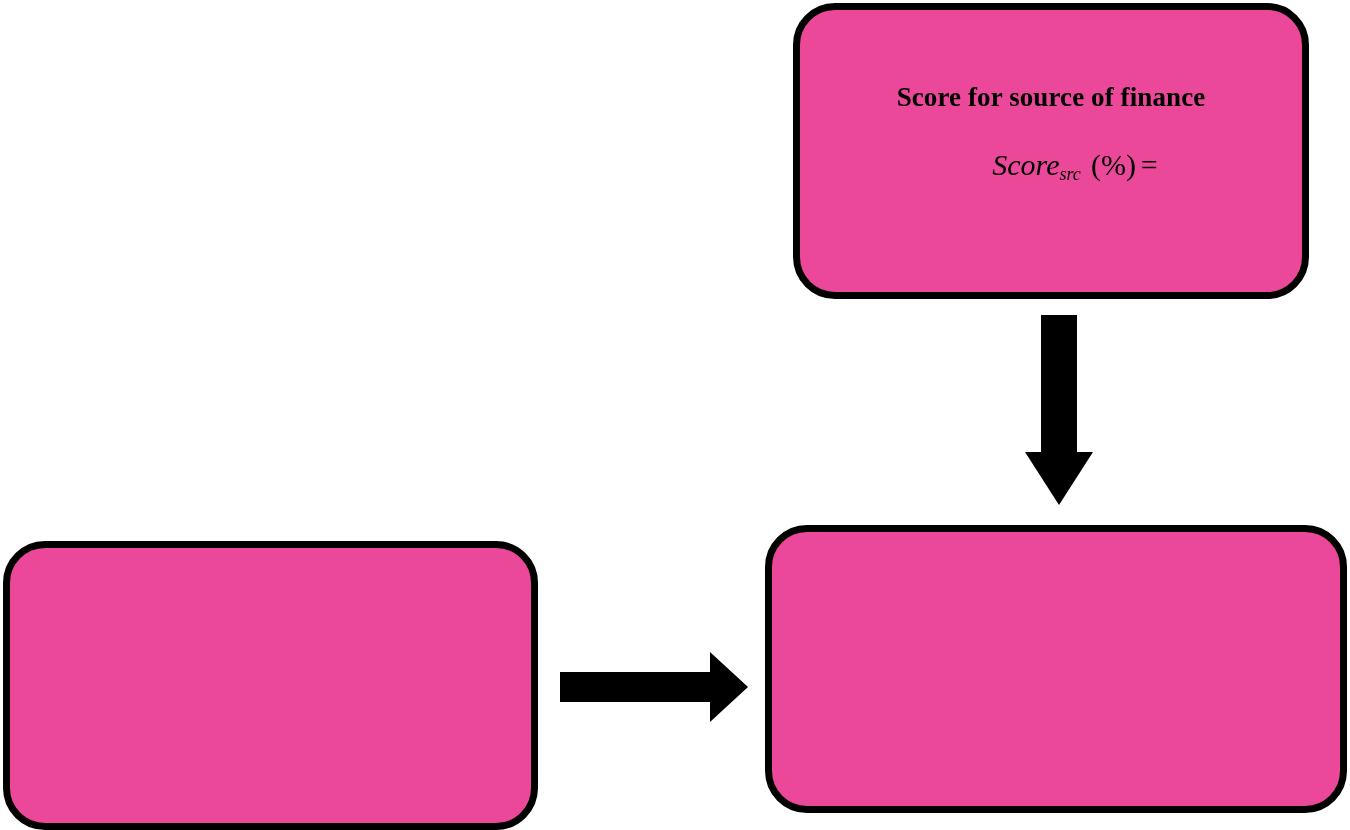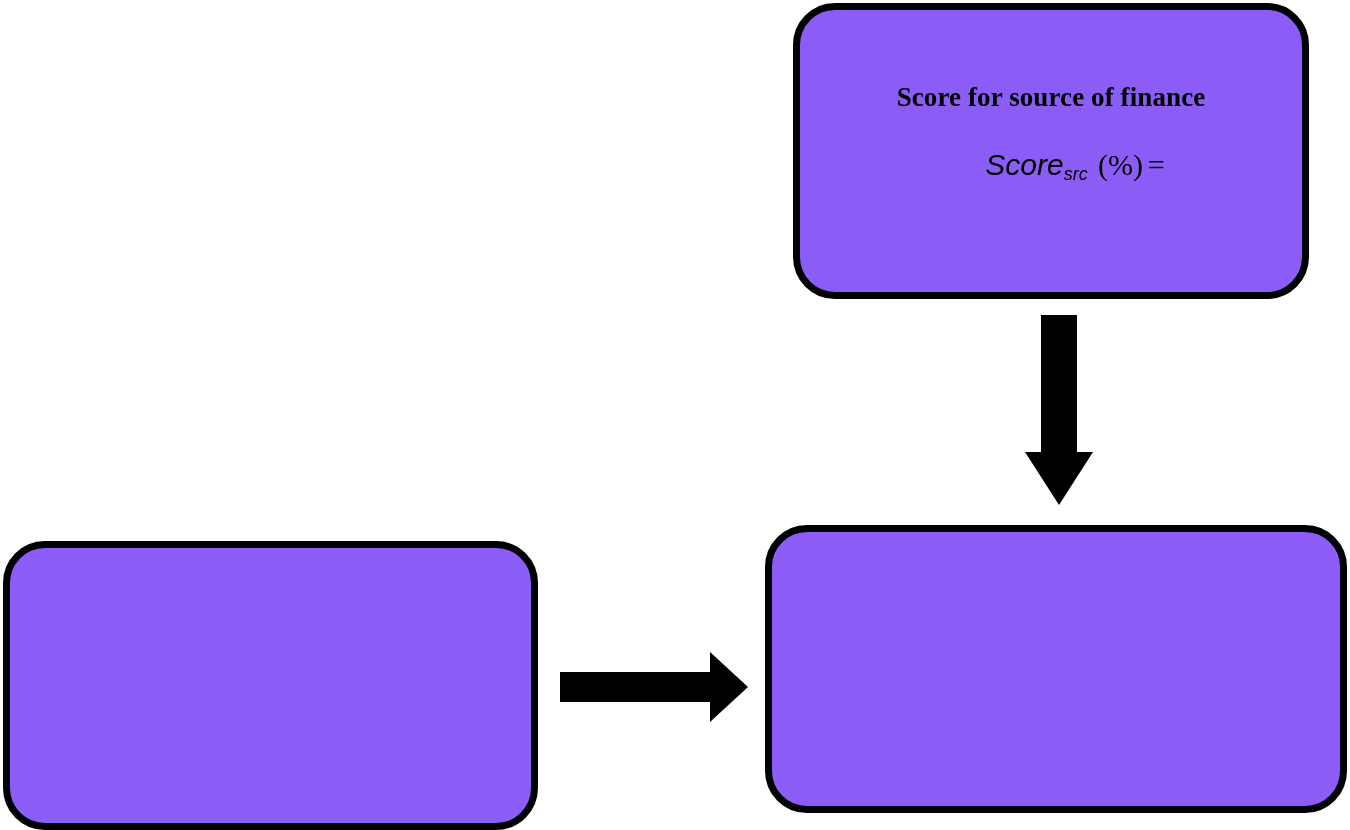--- a/index.html
+++ b/index.html
@@ -16,21 +16,21 @@
     font-family: "Liberation Serif", "DejaVu Serif", serif;
     color: #000000;
   }
 
   
   .box {
     position: absolute;
     box-sizing: border-box;
     border: 7px solid #000000;
     border-radius: 42px;
-    background: #8b5cf6;
+    background: #ec4899;
   }
   #box-source  { left: 793px;  top: 3px;   width: 516px; height: 296px; }
   #box-instr   { left: 3px;    top: 541px; width: 535px; height: 289px; border-bottom-width: 7px; }
   #box-mech    { left: 765px;  top: 525px; width: 582px; height: 288px; }
 
   
   .box-title {
     position: absolute;
     width: 100%;
     left: 0;
@@ -47,21 +47,21 @@
     position: absolute;
     width: 100%;
     left: 0;
     text-align: center;
     font-size: 30px;
     white-space: nowrap;
     line-height: 1.05;
   }
   .it {
     font-style: italic;
-    font-family: Liberation Sans, sans-serif;
+    font-family: Liberation Serif, serif;
     margin-left: 48px;
   }
   .up {
     font-style: normal;
   }
   sub {
     font-size: 0.60em;
     vertical-align: -0.30em;
     line-height: 0;
   }

